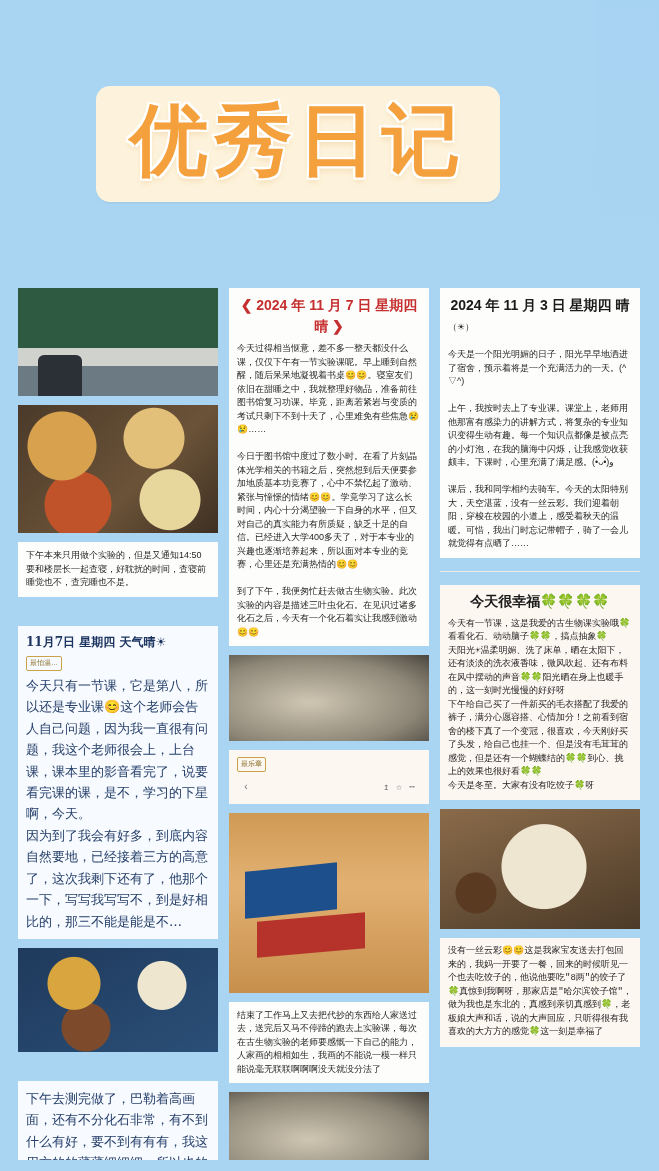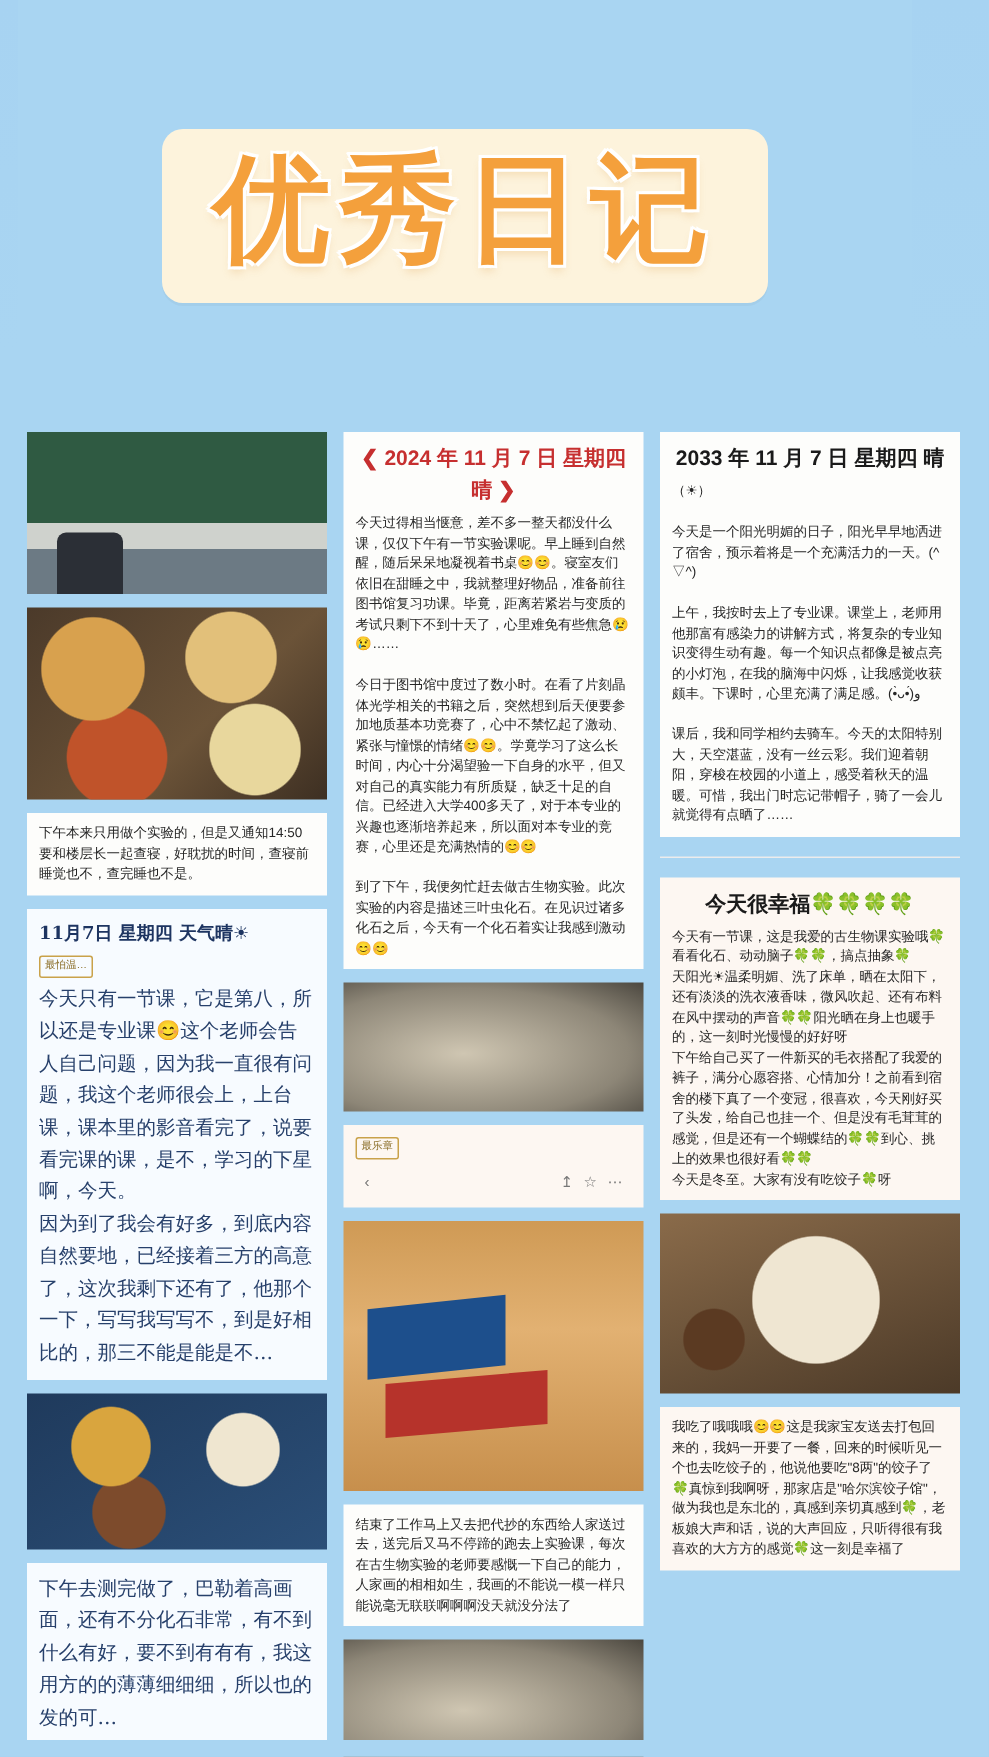--- a/index.html
+++ b/index.html
@@ -12,21 +12,21 @@
   }
   #page {
     position: relative;
     width: 659px; height: 1171px;
     background: linear-gradient(180deg, #a7d3f2 0%, #a9d5f2 20%, #a9d5f2 100%);
     overflow: hidden;
   }
   
   .banner {
     position: absolute;
-    left: 12px; top: 0;
+    left: 0; top: 0;
     width: 596px; height: 288px;
     background: #a9d5f2;
     text-align: center;
   }
   .title-wrap {
     position: absolute;
     left: 50%; top: 86px;
     transform: translateX(-50%);
     background: #fdf3dc;
     border-radius: 14px;
@@ -60,22 +60,22 @@
   .col { display: flex; flex-direction: column; gap: 9px; }
   .card {
     background: #ffffff;
     overflow: hidden;
     position: relative;
     font-size: 9px;
     line-height: 1.5;
     color: #262626;
   }
   .card.note { background: #fdfdfb; padding: 7px 8px; }
-  .card.note-pink { background: #fdf7f2; padding: 7px 8px; }
-  .card.note-blue { background: #f7fbff; padding: 7px 8px; }
+  .card.note-pink { background: #fdf7f2; padding: 7px 8px; font-family: Liberation Mono, monospace; }
+  .card.note-blue { background: #f7fbff; padding: 7px 8px; margin-top: 20px; }
   .ctext { white-space: pre-wrap; word-break: break-all; }
   .chead {
     font-weight: bold;
     font-size: 14px;
     text-align: center;
     margin-bottom: 5px;
     color: #1a1a1a;
   }
   .chead.red { color: #c62f2f; }
   .handwrite {
@@ -248,21 +248,21 @@
         <div class="ctext">结束了工作马上又去把代抄的东西给人家送过去，送完后又马不停蹄的跑去上实验课，每次在古生物实验的老师要感慨一下自己的能力，人家画的相相如生，我画的不能说一模一样只能说毫无联联啊啊啊没天就没分法了</div>
       </div>
 
       <div class="card photo ph-fossil2"></div>
 
     </div>
 
     <div class="col">
 
       <div class="card note">
-        <div class="chead">2033 年 11 月 7 日 星期四 晴</div>
+        <div class="chead">2024 年 11 月 3 日 星期四 晴</div>
         <div class="ctext">（☀）
 
 今天是一个阳光明媚的日子，阳光早早地洒进了宿舍，预示着将是一个充满活力的一天。(^▽^)
 
 上午，我按时去上了专业课。课堂上，老师用他那富有感染力的讲解方式，将复杂的专业知识变得生动有趣。每一个知识点都像是被点亮的小灯泡，在我的脑海中闪烁，让我感觉收获颇丰。下课时，心里充满了满足感。(•̀ᴗ•́)و
 
 课后，我和同学相约去骑车。今天的太阳特别大，天空湛蓝，没有一丝云彩。我们迎着朝阳，穿梭在校园的小道上，感受着秋天的温暖。可惜，我出门时忘记带帽子，骑了一会儿就觉得有点晒了……</div>
       </div>
 
       <div class="divider"></div>
@@ -271,20 +271,20 @@
         <div class="chead">今天很幸福🍀🍀🍀🍀</div>
         <div class="ctext">今天有一节课，这是我爱的古生物课实验哦🍀看看化石、动动脑子🍀🍀，搞点抽象🍀
 天阳光☀温柔明媚、洗了床单，晒在太阳下，还有淡淡的洗衣液香味，微风吹起、还有布料在风中摆动的声音🍀🍀阳光晒在身上也暖手的，这一刻时光慢慢的好好呀
 下午给自己买了一件新买的毛衣搭配了我爱的裤子，满分心愿容搭、心情加分！之前看到宿舍的楼下真了一个变冠，很喜欢，今天刚好买了头发，给自己也挂一个、但是没有毛茸茸的感觉，但是还有一个蝴蝶结的🍀🍀到心、挑上的效果也很好看🍀🍀
 今天是冬至。大家有没有吃饺子🍀呀</div>
       </div>
 
       <div class="card photo ph-dumpling"></div>
 
       <div class="card note-pink">
-        <div class="ctext">我吃了哦哦哦😊😊这是我家宝友送去打包回来的，我妈一开要了一餐，回来的时候听见一个也去吃饺子的，他说他要吃"8两"的饺子了🍀真惊到我啊呀，那家店是"哈尔滨饺子馆"，做为我也是东北的，真感到亲切真感到🍀，老板娘大声和话，说的大声回应，只听得很有我喜欢的大方方的感觉🍀这一刻是幸福了</div>
+        <div class="ctext">没有一丝云彩😊😊这是我家宝友送去打包回来的，我妈一开要了一餐，回来的时候听见一个也去吃饺子的，他说他要吃"8两"的饺子了🍀真惊到我啊呀，那家店是"哈尔滨饺子馆"，做为我也是东北的，真感到亲切真感到🍀，老板娘大声和话，说的大声回应，只听得很有我喜欢的大方方的感觉🍀这一刻是幸福了</div>
       </div>
     </div>
 
   </div>
 
   <div class="bottom-strip"></div>
 </div>
 
 </body></html>

